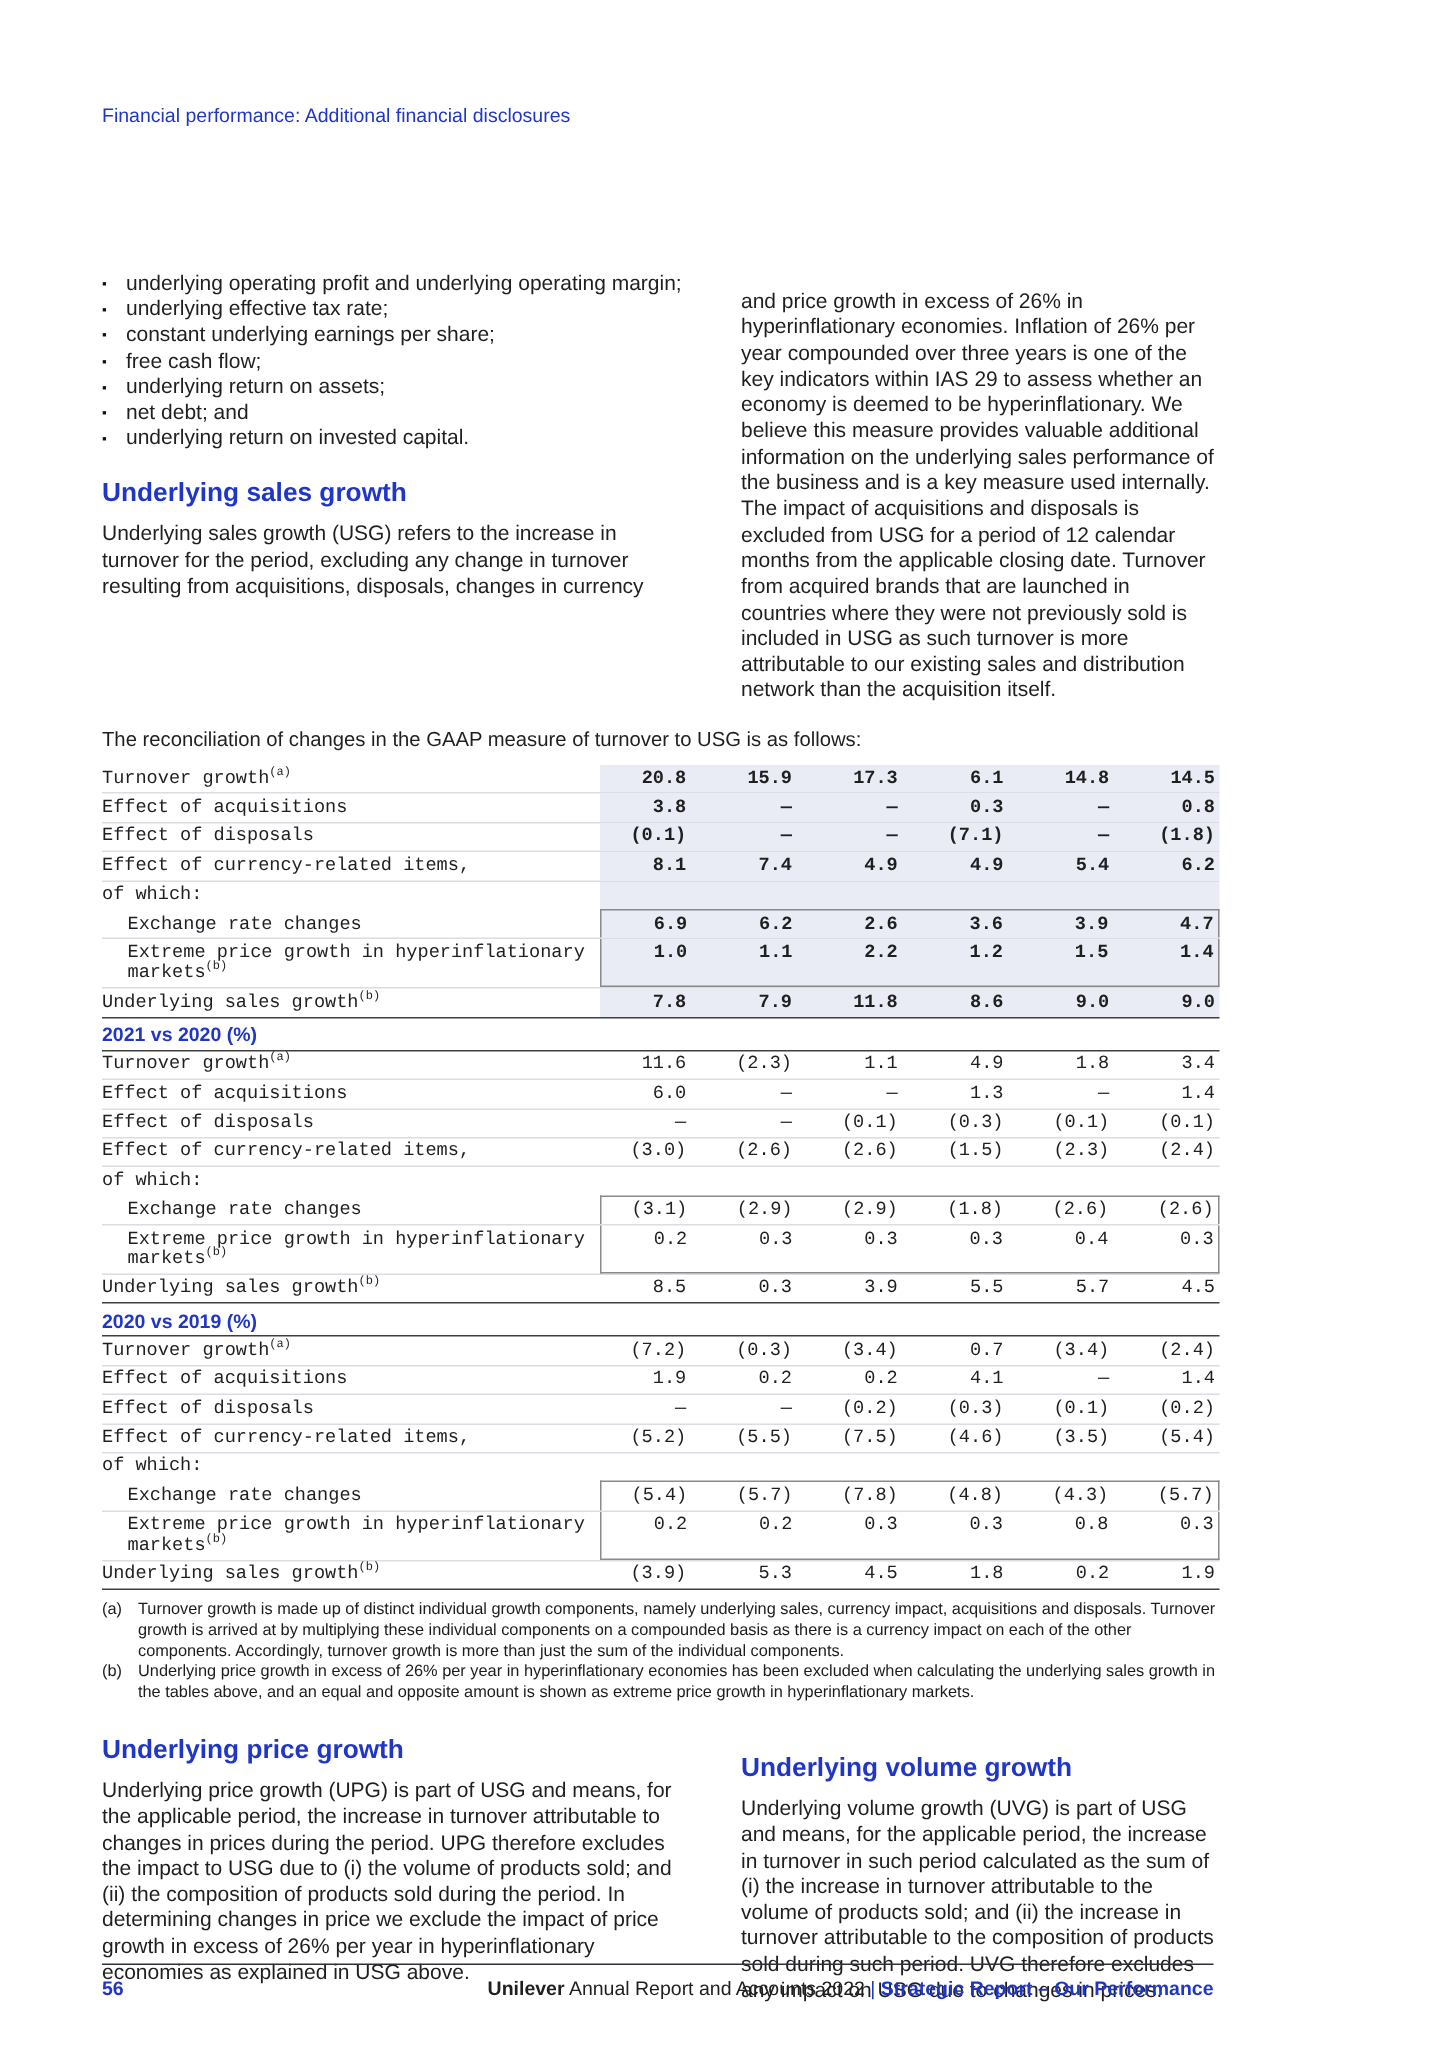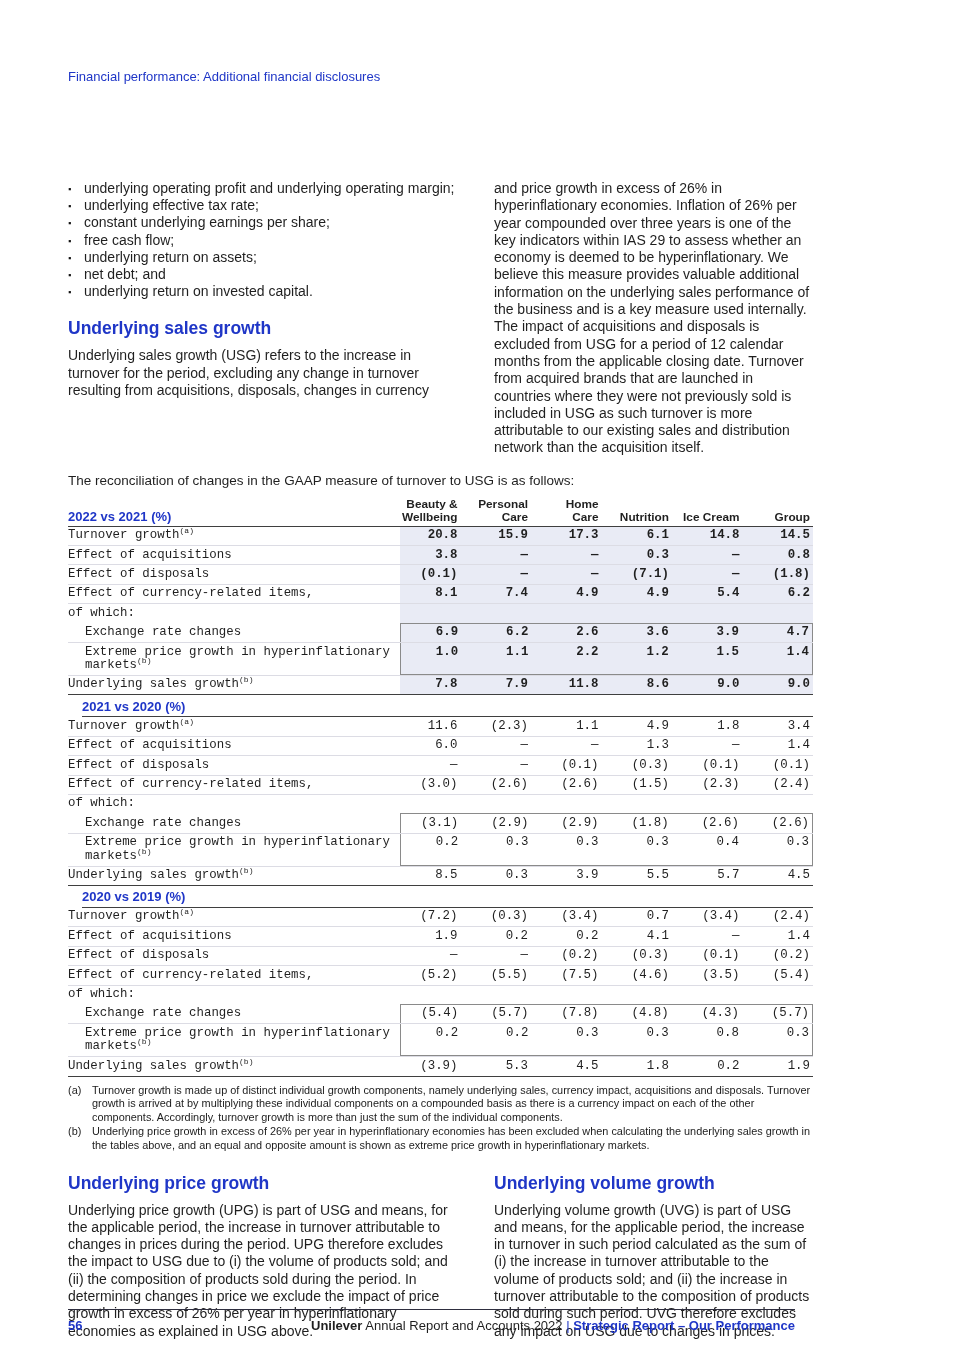--- a/index.html
+++ b/index.html
@@ -18,21 +18,21 @@
     background:#fff;
     font-family:"Liberation Sans",sans-serif;
     color:var(--ink);
     overflow:hidden;
   }
   .inner{padding:0 71px 0 68px;}
   .breadcrumb{padding-top:69px;font-size:13px;color:var(--blue);}
   .cols{display:flex;gap:29px;}
   .top-cols{margin-top:96px;}
   .col-left{flex:0 0 397px;width:397px;}
-  .col-right{flex:1;min-width:0;}
+  .col-right{flex:1;min-width:0;margin-top:12px;}
   p{margin:0;font-size:14px;line-height:17.3px;}
   h2{font-size:17.5px;line-height:21px;color:var(--blue);margin:18px 0 8px;}
   .bullets{list-style:none;margin:0;padding:0;}
   .bullets li{display:flex;font-size:14px;line-height:17.2px;}
   .bullets .marker{flex:0 0 16px;font-size:9px;line-height:16px;padding-top:1px;color:#111;}
   .tbl-intro{margin-top:15px;font-size:13.5px;}
   
   .usg-table{margin-top:9px;font-size:12.4px;}
   .t-head{display:flex;align-items:flex-end;border-bottom:1.5px solid var(--darkline);padding-bottom:2px;}
   .t-label-h{flex:0 0 332px;font-size:13px;font-weight:bold;color:var(--blue);}
@@ -45,32 +45,32 @@
   .t-label{flex:0 0 332px;padding:2.5px 0;line-height:13.4px;}
   .t-label.indent{padding-left:17px;}
   .t-label sup{font-size:8px;line-height:0;}
   .t-vals{flex:1;display:flex;}
   .t-vals.shaded{background:var(--shade);}
   .t-vals.shaded .t-cell{font-weight:bold;}
   .t-vals.box-top{border:1px solid var(--boxline);border-bottom:none;}
   .t-vals.box-bottom{border:1px solid var(--boxline);border-top:none;}
   .t-cell{flex:1;text-align:right;padding:2.5px 13px 2.5px 0;line-height:13.4px;white-space:nowrap;}
   .t-cell:last-child{padding-right:3px;}
-  .t-seclabel{font-size:13px;font-weight:bold;color:var(--blue);padding:3.5px 0 2.5px;border-bottom:1.5px solid var(--darkline);margin-left:14px;}
+  .t-seclabel{font-size:13px;font-weight:bold;color:var(--blue);padding:3.5px 0 2.5px;border-bottom:1.5px solid var(--darkline);}
   
   .footnotes{margin-top:7px;}
   .fn{display:flex;font-size:10.9px;line-height:13.8px;color:#1c1c1c;}
   .fn-marker{flex:0 0 24px;}
   .fn-text{flex:1;}
   
   .bottom-cols{margin-top:12px;justify-content:center;}
   .bottom-cols h2{margin:8px 0 8px;}
   
   .footer{
-    position:absolute;left:68px;right:89px;top:1309px;
+    position:absolute;left:68px;right:75px;top:1309px;
     border-top:1px solid #2e2e3f;
     padding-top:8px;
     display:flex;justify-content:space-between;align-items:baseline;
     font-size:13px;
   }
   .pageno{color:var(--blue);font-weight:bold;}
   .blue{color:var(--blue);}
   .footer b{font-weight:bold;}
 </style>
 </head>
@@ -117,29 +117,20 @@
         <p>Underlying sales growth (USG) refers to the increase in turnover for the period, excluding any change in turnover resulting from acquisitions, disposals, changes in currency</p>
       </div>
       <div class="col-right">
         <p>and price growth in excess of 26% in hyperinflationary economies. Inflation of 26% per year compounded over three years is one of the key indicators within IAS 29 to assess whether an economy is deemed to be hyperinflationary. We believe this measure provides valuable additional information on the underlying sales performance of the business and is a key measure used internally. The impact of acquisitions and disposals is excluded from USG for a period of 12 calendar months from the applicable closing date. Turnover from acquired brands that are launched in countries where they were not previously sold is included in USG as such turnover is more attributable to our existing sales and distribution network than the acquisition itself.</p>
       </div>
     </div>
 
     <p class="tbl-intro">The reconciliation of changes in the GAAP measure of turnover to USG is as follows:</p>
 
     <div class="usg-table">
-        <div class="t-head">
-          <div class="t-label-h">2022 vs 2021 (%)</div>
-          <div class="t-cell-h">Beauty &amp; Wellbeing</div>
-          <div class="t-cell-h">Personal Care</div>
-          <div class="t-cell-h">Home Care</div>
-          <div class="t-cell-h">Nutrition</div>
-          <div class="t-cell-h">Ice Cream</div>
-          <div class="t-cell-h">Group</div>
-        </div>
         <div class="t-sec">
           <div class="t-row">
             <div class="t-label">Turnover growth<sup>(a)</sup></div>
             <div class="t-vals shaded">
               <div class="t-cell">20.8</div>
               <div class="t-cell">15.9</div>
               <div class="t-cell">17.3</div>
               <div class="t-cell">6.1</div>
               <div class="t-cell">14.8</div>
               <div class="t-cell">14.5</div>

